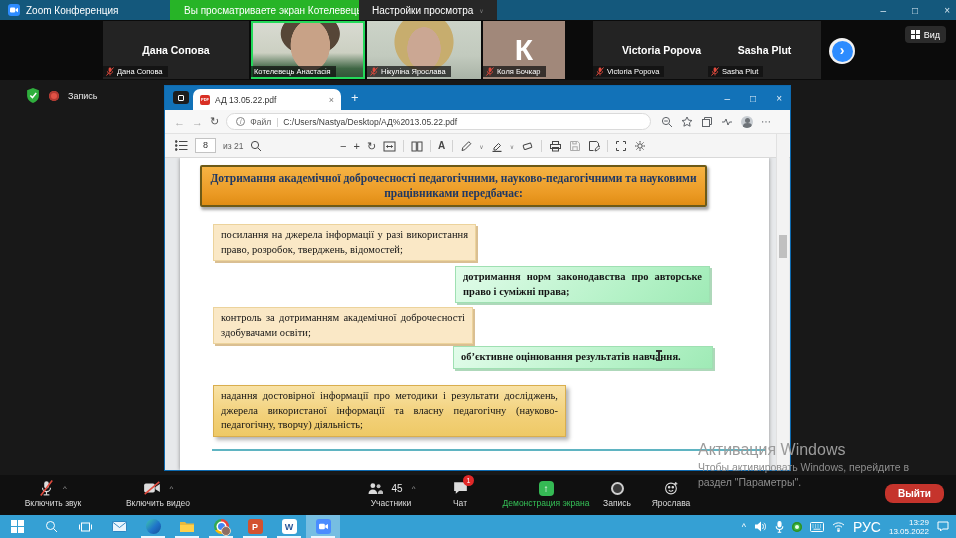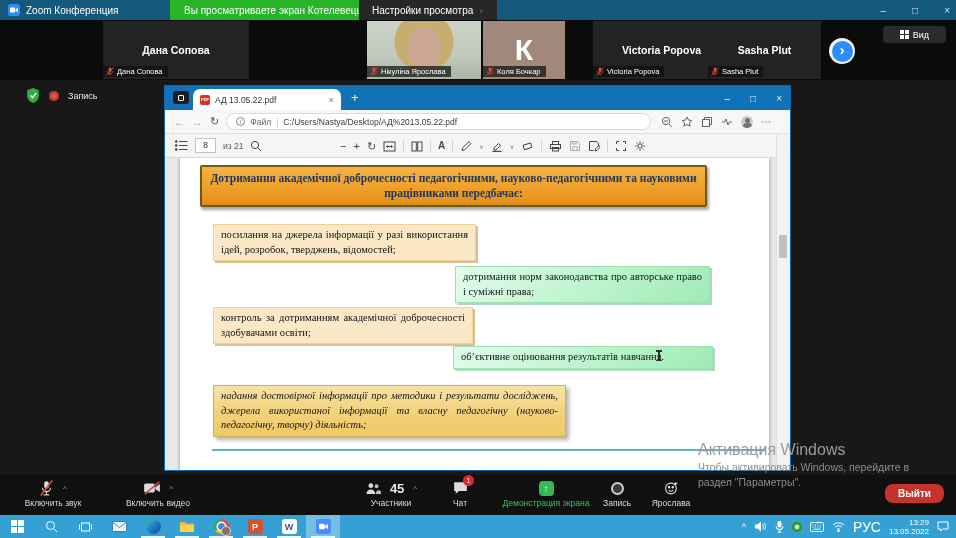--- a/index.html
+++ b/index.html
@@ -28,21 +28,21 @@
   .t3 { left:367px; width:114px;
         background: radial-gradient(17px 22px at 50% 48%, #cba793 97%, rgba(0,0,0,0)),
                     radial-gradient(30px 30px at 50% 36%, #c7ad6e 97%, rgba(0,0,0,0)),
                     linear-gradient(180deg,#ccd3c8 0%,#c2cabe 60%,#a9b3a6 100%); }
   .t4 { left:483px; width:82px; background:#a1887a; }
   .t4 .initial { position:absolute; inset:0; display:flex; align-items:center; justify-content:center; color:#fff; font-size:30px; font-weight:bold; }
   .t5 { left:593px; width:137px; }
   .t6 { left:708px; width:113px; }
   .next-btn { position:absolute; left:829px; top:18px; width:26px; height:26px; border-radius:50%; background:#f2f2f2; display:flex; align-items:center; justify-content:center; cursor:pointer; }
   .next-btn .inner { width:21px; height:21px; border-radius:50%; background:#2d8cff; color:#fff; font-size:14px; line-height:19px; text-align:center; font-weight:bold; }
-  .view-btn { position:absolute; right:10px; top:6px; height:17px; background:#2b2b2b; border-radius:4px; color:#fff; font-size:9px; display:flex; align-items:center; gap:4px; padding:0 17px; cursor:pointer; }
+  .view-btn { position:absolute; right:10px; top:6px; height:17px; background:#2b2b2b; border-radius:4px; color:#fff; font-size:9px; display:flex; align-items:center; gap:4px; padding:0 6px; cursor:pointer; }
 
   
   .stage { position:absolute; top:80px; left:0; right:0; height:395px; background:#181818; }
   .rec { position:absolute; top:8px; left:26px; display:flex; align-items:center; gap:9px; color:#e8e8e8; font-size:9px; }
   .rec-dot { width:10px; height:10px; border-radius:50%; background:#e05246; box-shadow:inset 0 0 0 2px #b13a32; }
 
   
   .edge { position:absolute; left:165px; top:6px; width:625px; height:384px; background:#fff; box-shadow:0 0 0 1px #0d6ab0; }
   .e-tabbar { position:relative; height:24px; background:#1272b8; }
   .ws-icon { position:absolute; left:8px; top:5px; width:16px; height:13px; background:#1d1d1d; border-radius:3px; display:flex; align-items:center; justify-content:center; }
@@ -80,22 +80,22 @@
 
   .e-pdfview { position:absolute; top:72px; left:0; right:0; bottom:0; background:#e7e9eb; overflow:hidden; }
   .pdf-page { position:absolute; left:15px; top:0; width:589px; height:312px; background:#fff; box-shadow:0 0 4px rgba(0,0,0,.4); font-family:"Liberation Serif",serif; }
 
   .s-title { position:absolute; left:20px; top:7px; width:507px; padding:4px 0; text-align:center;
              background:linear-gradient(180deg,#f6b344 0%,#eb9a24 70%,#e08d14 100%);
              border:2px solid #6d5a17; border-radius:2px; box-shadow:1.5px 2.5px 3px rgba(0,0,0,.35);
              color:#1f3864; font-weight:bold; font-size:11.5px; line-height:15px; }
   .s-box { position:absolute; padding:3px 7px; font-size:10.5px; line-height:14.5px; text-align:justify; color:#141414; }
   .tan   { background:#fae8c6; border:1px solid #ecd39c; box-shadow:2px 2px 0 rgba(205,170,110,.75); }
-  .green { background:linear-gradient(135deg,#e2fcea 0%,#b2f1c5 70%,#9feab6 100%); border:1px solid #9fe0b2; box-shadow:2px 2px 0 rgba(120,190,140,.6); }
-  .gold  { background:linear-gradient(180deg,#f8e2a6 0%,#f2d078 60%,#eec966 100%); border:1px solid #d9ae4e; box-shadow:2.5px 3px 4px rgba(0,0,0,.3);font-style:italic; }
+  .green { background:linear-gradient(135deg,#e2fcea 0%,#b2f1c5 70%,#9feab6 100%); border:1px solid #9fe0b2; box-shadow:2px 2px 0 rgba(120,190,140,.6);font-weight:bold; }
+  .gold  { background:linear-gradient(180deg,#f8e2a6 0%,#f2d078 60%,#eec966 100%); border:1px solid #d9ae4e; box-shadow:2.5px 3px 4px rgba(0,0,0,.3); }
   .b1 { left:33px;  top:66px;  width:263px; }
   .b2 { left:275px; top:108px; width:255px; }
   .b3 { left:33px;  top:149px; width:260px; }
   .b4 { left:273px; top:188px; width:260px; }
   .b5 { left:33px;  top:227px; width:353px; }
   .s-line { position:absolute; left:32px; top:291px; width:553px; height:2px; background:#5fb4c2; }
   .ibeam { position:absolute; left:478px; top:192px; width:2px; height:11px; background:#2f2f2f; }
   .ibeam::before, .ibeam::after { content:""; position:absolute; left:-2px; width:6px; height:1.5px; background:#2f2f2f; }
   .ibeam::before { top:0; } .ibeam::after { bottom:0; }
 
@@ -118,21 +118,21 @@
   .zt-part   { left:352px; width:78px; }
   .zt-chat   { left:438px; width:44px; }
   .zt-share  { left:490px; width:112px; }
   .zt-share .lbl { color:#35c157; }
   .zt-rec    { left:592px; width:50px; }
   .zt-react  { left:644px; width:54px; }
   .badge { position:absolute; top:-4px; right:8px; min-width:11px; height:11px; border-radius:6px; background:#e02828; color:#fff; font-size:7px; line-height:11px; padding:0 2px; }
   .share-ico { width:15px; height:15px; border-radius:4px; background:#35b954; color:#fff; font-size:10px; line-height:15px; font-weight:bold; }
   .rec-ico { width:13px; height:13px; border-radius:50%; border:2px solid #cfcfcf; background:#3a3a3a; }
   .leave-btn { position:absolute; right:12px; top:9px; background:#c5342c; color:#fff; font-weight:bold; font-size:10px; padding:4px 13px; border-radius:8px; cursor:pointer; z-index:40; }
-  .count { font-size:13px; color:#e8e8e8;font-weight:bold; }
+  .count { font-size:10px; color:#e8e8e8; }
 
   
   .taskbar { position:absolute; left:0; right:0; top:515px; height:23px; background:#35a0d4; display:flex; align-items:stretch; z-index:50; }
   .tkb { width:34px; display:flex; align-items:center; justify-content:center; position:relative; cursor:pointer; }
   .tkb.open::after { content:""; position:absolute; left:5px; right:5px; bottom:0; height:2px; background:#e9f7ff; }
   .tkb.activewin { background:rgba(255,255,255,.32); }
   .appic { width:15px; height:15px; border-radius:3px; display:flex; align-items:center; justify-content:center; font-size:9px; font-weight:bold; }
   .ic-edge { border-radius:50%; background:linear-gradient(135deg,#3ec6ad 0%,#1f74c9 55%,#15509a 100%); }
   .ic-chrome { border-radius:50%; background:conic-gradient(#ea4335 0 33%, #fbbc05 33% 66%, #34a853 66% 100%); position:relative; }
   .ic-chrome::before { content:""; position:absolute; left:4px; top:4px; width:7px; height:7px; border-radius:50%; background:#4285f4; box-shadow:0 0 0 1.5px #fff; }
@@ -179,20 +179,25 @@
     <div class="tile-label">
       <svg class="miclabel" width="8" height="9" viewBox="0 0 8 9">
           <rect x="2.6" y="0.5" width="2.8" height="4.4" rx="1.4" fill="#e04a3d"></rect>
           <path d="M1.4 4.2c0 1.5 1.1 2.5 2.6 2.5s2.6-1 2.6-2.5" stroke="#e04a3d" stroke-width=".8" fill="none"></path>
           <line x1="4" y1="6.7" x2="4" y2="8.5" stroke="#e04a3d" stroke-width=".8"></line>
           <line x1="0.5" y1="8.5" x2="7.5" y2="0.5" stroke="#e04a3d" stroke-width="1"></line>
         </svg>
       <span>Дана Сопова</span>
     </div>
   </div>
+  <div class="tile t2">
+    <div class="tile-label">
+        <span>Котелевець Анастасія</span>
+      </div>
+  </div>
   <div class="tile t3">
     <div class="tile-label">
       <svg class="miclabel" width="8" height="9" viewBox="0 0 8 9">
           <rect x="2.6" y="0.5" width="2.8" height="4.4" rx="1.4" fill="#e04a3d"></rect>
           <path d="M1.4 4.2c0 1.5 1.1 2.5 2.6 2.5s2.6-1 2.6-2.5" stroke="#e04a3d" stroke-width=".8" fill="none"></path>
           <line x1="4" y1="6.7" x2="4" y2="8.5" stroke="#e04a3d" stroke-width=".8"></line>
           <line x1="0.5" y1="8.5" x2="7.5" y2="0.5" stroke="#e04a3d" stroke-width="1"></line>
         </svg>
       <span>Нікуліна Ярослава</span>
     </div>
@@ -375,21 +380,21 @@
             <circle cx="6" cy="6" r="2.2"></circle>
             <path d="M6 1v1.6M6 9.4V11M1 6h1.6M9.4 6H11M2.5 2.5l1.1 1.1M8.4 8.4l1.1 1.1M9.5 2.5 8.4 3.6M3.6 8.4 2.5 9.5"></path>
           </svg>
       </div>
       <span class="sb-toparrow">▲</span>
     </div>
 
     <div class="e-pdfview">
       <div class="pdf-page">
         <div class="s-title">Дотримання академічної доброчесності педагогічними, науково-педагогічними та науковими працівниками передбачає:</div>
-        <div class="s-box tan b1">посилання на джерела інформації у разі використання ідей, розробок, тверджень, відомостей;</div>
+        <div class="s-box tan b1">посилання на джерела інформації у разі використання право, розробок, тверджень, відомостей;</div>
         <div class="s-box green b2">дотримання норм законодавства про авторське право і суміжні права;</div>
         <div class="s-box tan b3">контроль за дотриманням академічної доброчесності здобувачами освіти;</div>
         <div class="s-box green b4">об’єктивне оцінювання результатів навчання.</div>
         <div class="s-box gold b5">надання достовірної інформації про методики і результати досліджень, джерела використаної інформації та власну педагогічну (науково-педагогічну, творчу) діяльність;</div>
         <div class="s-line"></div>
         <div class="ibeam"></div>
       </div>
     </div>
 
     <div class="pdf-scrollbar">

